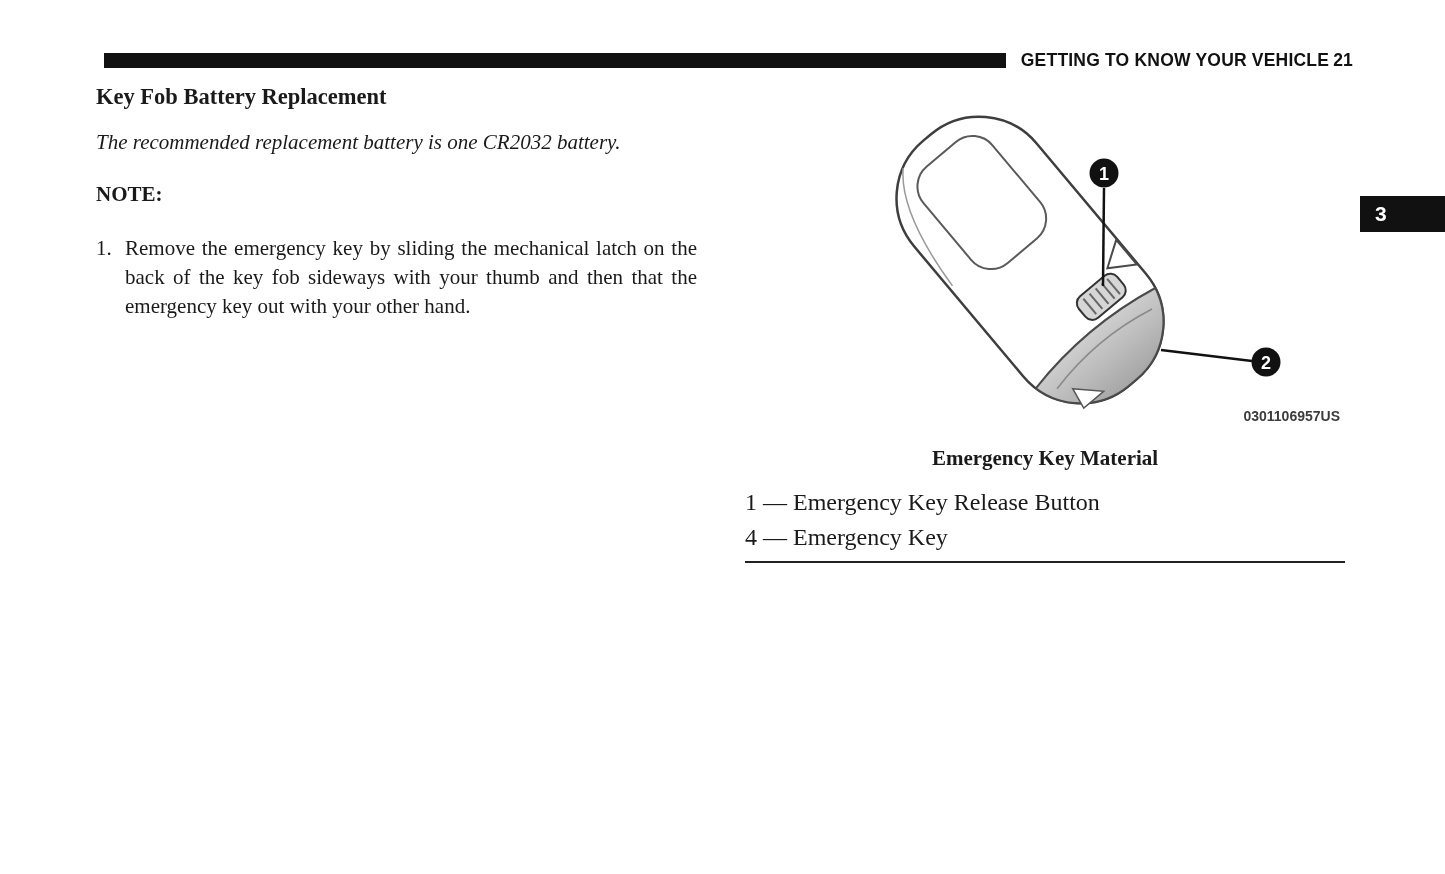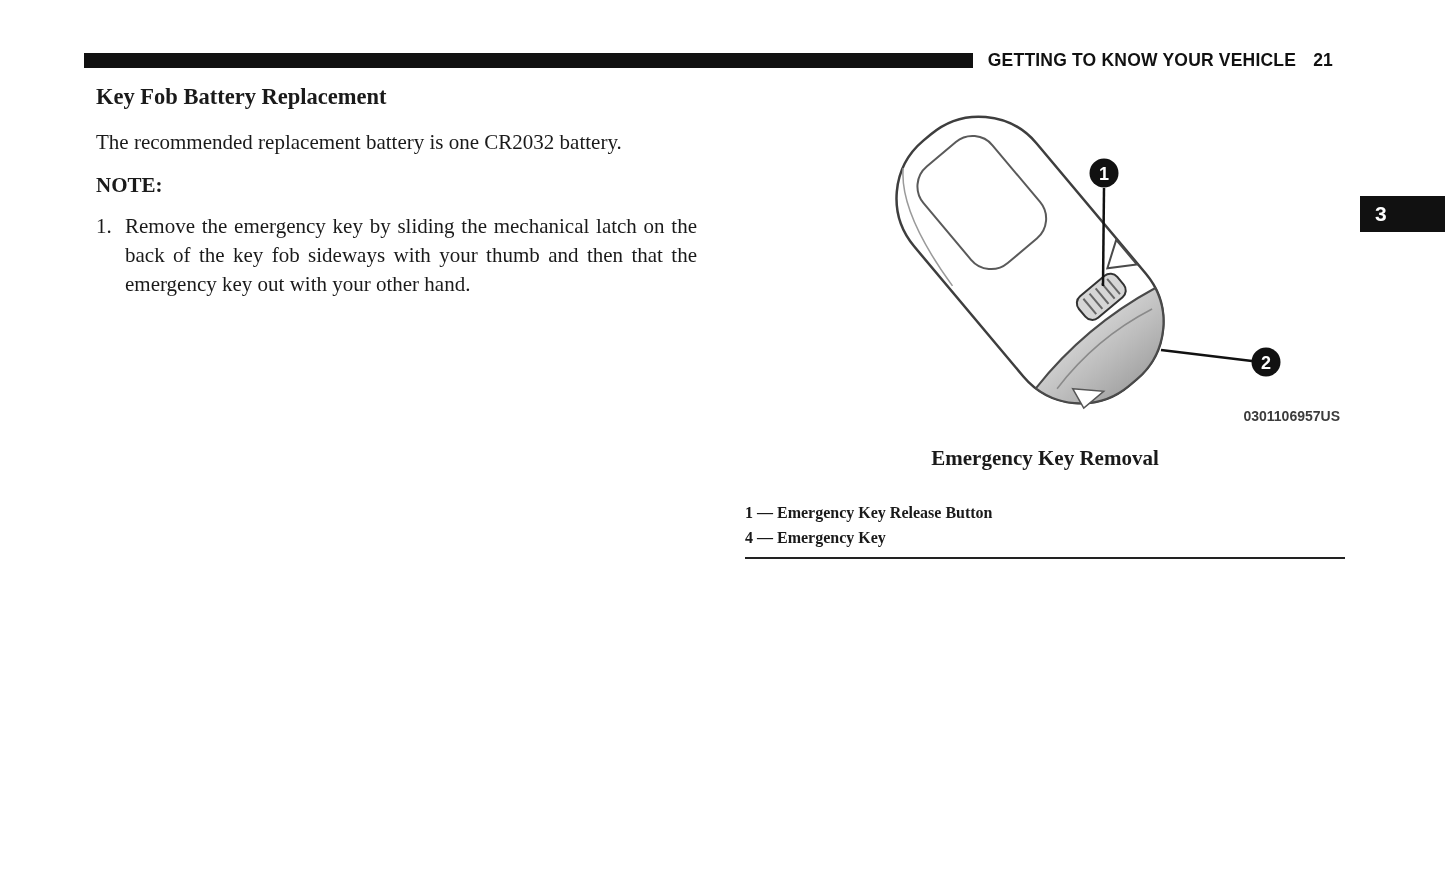--- a/index.html
+++ b/index.html
@@ -1,51 +1,51 @@
 <!DOCTYPE html>
 <html><head>
 <meta charset="utf-8">
 <style>
   * { margin: 0; padding: 0; box-sizing: border-box; }
   html, body { width: 1445px; height: 874px; background: #ffffff; }
   body { position: relative; font-family: "Liberation Serif", serif; color: #1a1a1a; overflow: hidden; }
 
   
-  .header { position: absolute; left: 84px; top: 50px; width: 1249px; display: flex; align-items: center; }
+  .header { position: absolute; left: 104px; top: 50px; width: 1249px; display: flex; align-items: center; }
   .header-bar { flex: 1 1 auto; height: 15px; background: #111; margin-right: 15px; }
   .header-title, .header-pagenum {
     font-family: "Liberation Sans", sans-serif; font-weight: bold; font-size: 17.5px;
     color: #111; white-space: nowrap; letter-spacing: 0.2px;
   }
-  .header-pagenum { margin-left: 17px; }
+  .header-pagenum { margin-left: 4px; }
 
   
   .side-tab {
     position: absolute; right: 0; top: 196px; width: 85px; height: 36px; background: #111;
     color: #fff; font-family: "Liberation Sans", sans-serif; font-weight: bold; font-size: 21px;
     display: flex; align-items: center; padding-left: 15px;
   }
 
   
   .article { position: absolute; left: 96px; top: 81px; width: 601px; font-size: 21px; line-height: 1.38; }
   .heading { font-size: 22.5px; font-weight: bold; margin-bottom: 16px; }
-  .intro { text-align: justify; margin-bottom: 14px; }
-  .note-label { font-weight: bold; margin-bottom: 12px; }
+  .intro { text-align: justify; margin-bottom: 23px; font-style: italic; }
+  .note-label { font-weight: bold; margin-bottom: 25px; }
   .bullets { list-style: none; padding-left: 27px; margin-bottom: 3px; }
   .bullet-item { position: relative; text-align: justify; margin-bottom: 13px; }
   .bullet-item::before { content: "\2022"; position: absolute; left: -24px; top: -1px; font-size: 23px; }
   .step { display: flex; }
   .step-number { width: 29px; flex: 0 0 29px; }
   .step-text { flex: 1; text-align: justify; }
 
   
   .figure { position: absolute; left: 745px; top: 84px; width: 600px; }
   .fob-svg { display: block; width: 600px; height: 352px; }
   .figure-caption { text-align: center; font-weight: bold; font-size: 21px; margin-top: 10px; }
-  .legend { margin-top: 32px; font-size: 16px; line-height: 1.3; font-weight: bold; }
+  .legend { margin-top: 16px; font-size: 24px; line-height: 1.3; }
   .legend-row { margin-bottom: 4px; }
   .figure-divider { border: none; border-top: 2px solid #222; margin-top: 8px; width: 600px; }
 </style>
 </head>
 <body>
 
 <div class="header">
   <div class="header-bar"></div>
   <div class="header-title">GETTING TO KNOW YOUR VEHICLE</div>
   <div class="header-pagenum">21</div>
@@ -100,21 +100,21 @@
     <circle cx="359" cy="89" r="14.5" fill="#111"></circle>
     <text x="359" y="96" text-anchor="middle" font-family="Liberation Sans, sans-serif" font-size="18" font-weight="bold" fill="#ffffff">1</text>
 
     <line x1="416" y1="266" x2="507" y2="277" stroke="#111" stroke-width="2.5"></line>
     <circle cx="521" cy="278" r="14.5" fill="#111"></circle>
     <text x="521" y="285" text-anchor="middle" font-family="Liberation Sans, sans-serif" font-size="18" font-weight="bold" fill="#ffffff">2</text>
 
     <text x="595" y="337" text-anchor="end" font-family="Liberation Sans, sans-serif" font-size="14" font-weight="bold" fill="#3c3c3c">0301106957US</text>
   </svg>
 
-  <div class="figure-caption">Emergency Key Removal</div>
+  <div class="figure-caption">Emergency Key Material</div>
 
   <div class="legend">
     <div class="legend-row">1 — Emergency Key Release Button</div>
     <div class="legend-row">4 — Emergency Key</div>
   </div>
 
   <hr class="figure-divider">
 </div>
 
 </body></html>

